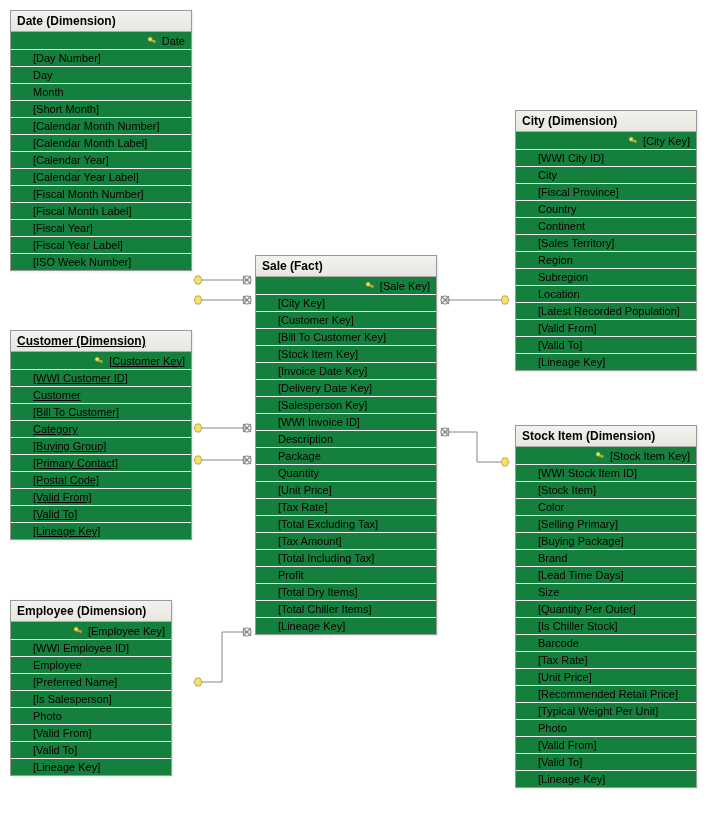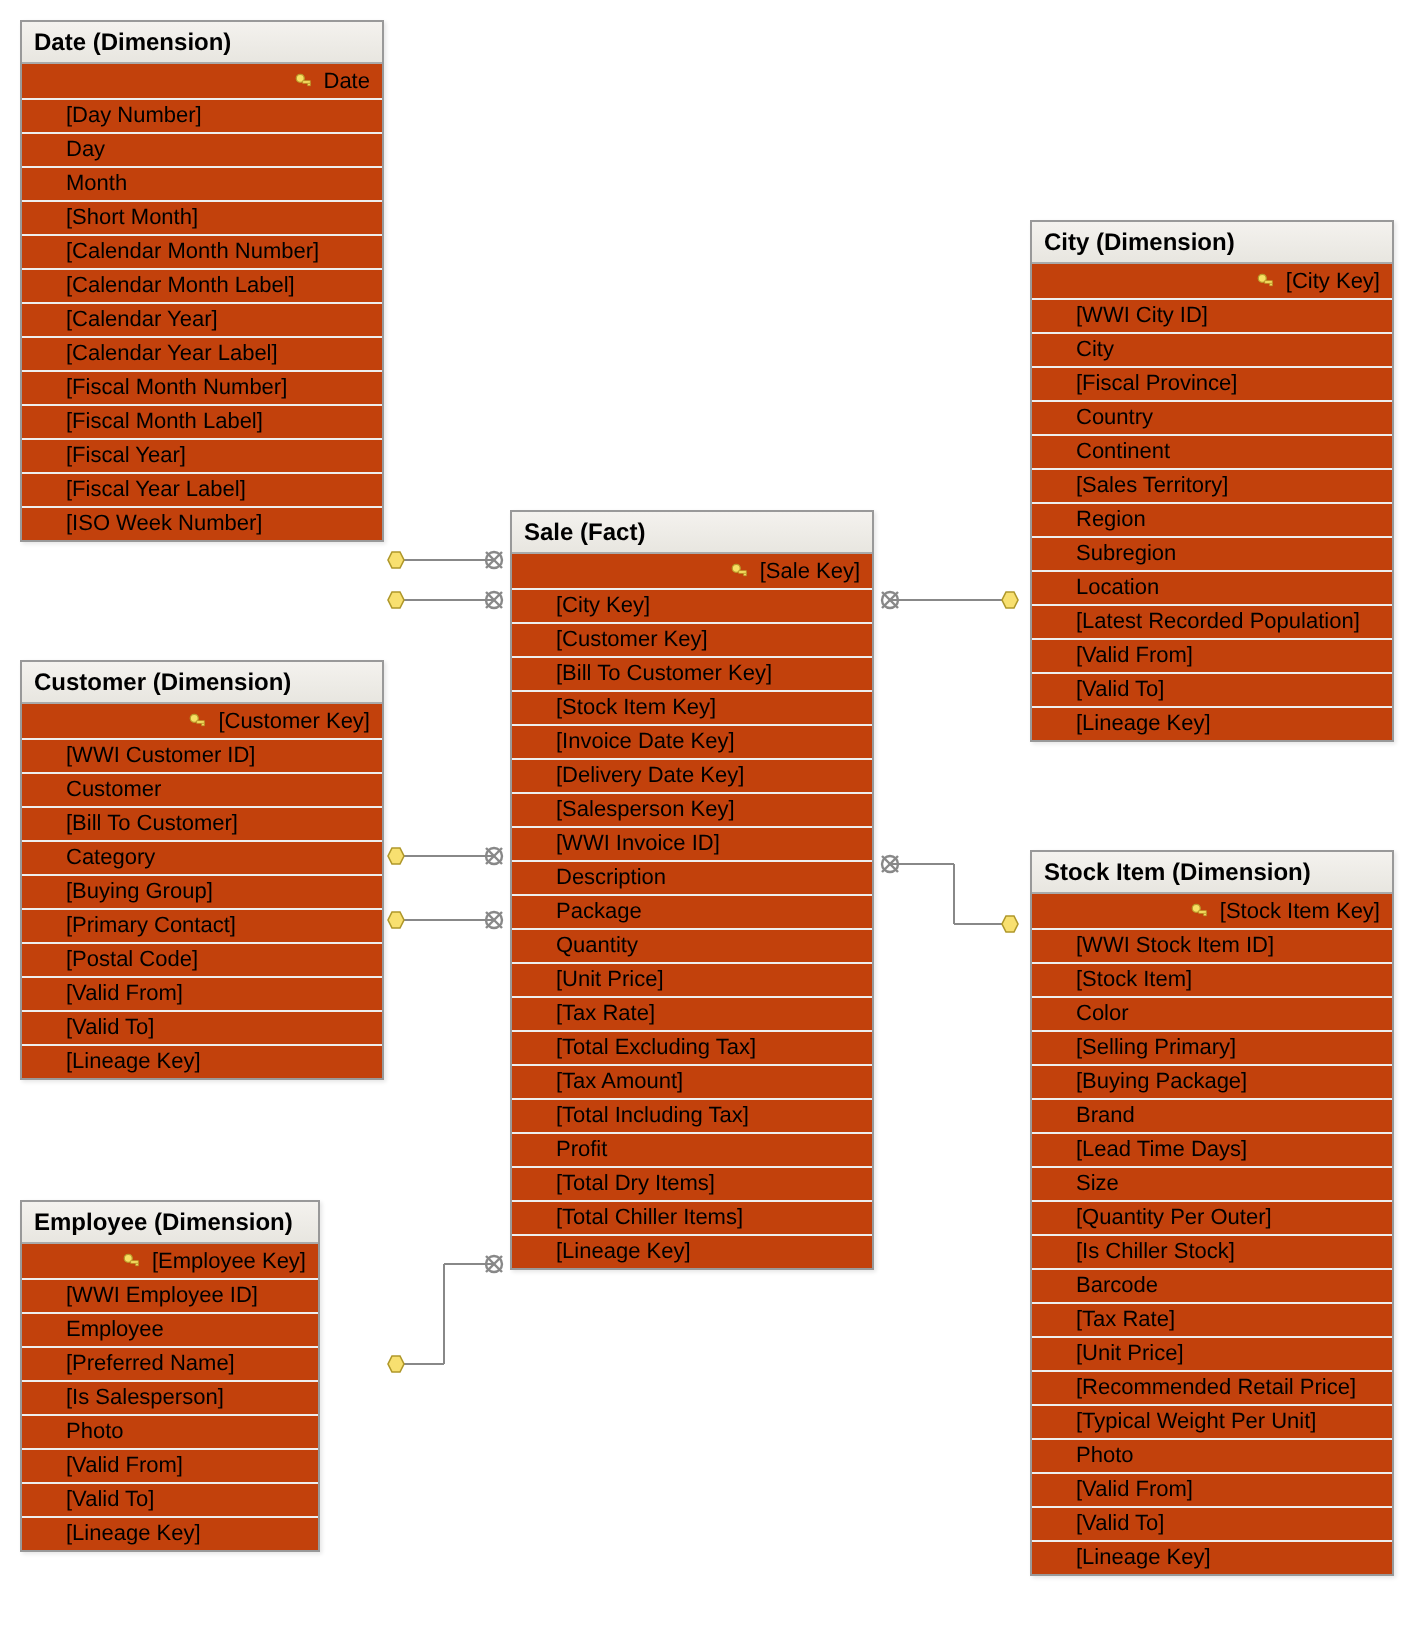--- a/index.html
+++ b/index.html
@@ -10,21 +10,21 @@
     font-family: "Segoe UI", Tahoma, Arial, sans-serif;
     font-size: 11px;
     width: 708px;
     height: 817px;
     position: relative;
     overflow: hidden;
   }
   .table {
     position: absolute;
     border: 1px solid #999;
-    background: #c2410c;
+    background: #15803d;
     box-shadow: 1px 1px 2px rgba(0,0,0,0.1);
   }
   .table-header {
     background: #eceae6;
     padding: 3px 6px;
     font-weight: bold;
     font-size: 12px;
     border-bottom: 1px solid #aaa;
     background: linear-gradient(#f4f2ee,#e8e6e0);
   }
@@ -137,21 +137,21 @@
         <span class="key-spacer"></span>
         <span>[Fiscal Year Label]</span>
       </div>
       <div class="col">
         <span class="key-spacer"></span>
         <span>[ISO Week Number]</span>
       </div>
     </div>
 </div>
 
-<div class="table" style="left:10px; top:330px; width:182px;">
+<div class="table" style="left:10px; top:330px; width:182px;text-decoration:underline;">
   <div class="table-header">Customer (Dimension)</div>
   <div id="cols-customer">
       <div class="col">
         <span class="key-icon pk">
           <svg width="10" height="10" viewBox="0 0 16 16">
             <circle cx="5" cy="5" r="3.2" fill="#f7df63" stroke="#b89b2a" stroke-width="1"></circle>
             <rect x="7" y="7" width="6" height="2" fill="#f7df63" stroke="#b89b2a" stroke-width="0.6"></rect>
             <rect x="11" y="9" width="2" height="2" fill="#f7df63" stroke="#b89b2a" stroke-width="0.6"></rect>
           </svg>
         </span>
@@ -193,21 +193,21 @@
         <span class="key-spacer"></span>
         <span>[Valid To]</span>
       </div>
       <div class="col">
         <span class="key-spacer"></span>
         <span>[Lineage Key]</span>
       </div>
     </div>
 </div>
 
-<div class="table" style="left:10px; top:600px; width:150px;">
+<div class="table" style="left:10px; top:600px; width:162px;">
   <div class="table-header">Employee (Dimension)</div>
   <div id="cols-employee">
       <div class="col">
         <span class="key-icon pk">
           <svg width="10" height="10" viewBox="0 0 16 16">
             <circle cx="5" cy="5" r="3.2" fill="#f7df63" stroke="#b89b2a" stroke-width="1"></circle>
             <rect x="7" y="7" width="6" height="2" fill="#f7df63" stroke="#b89b2a" stroke-width="0.6"></rect>
             <rect x="11" y="9" width="2" height="2" fill="#f7df63" stroke="#b89b2a" stroke-width="0.6"></rect>
           </svg>
         </span>

